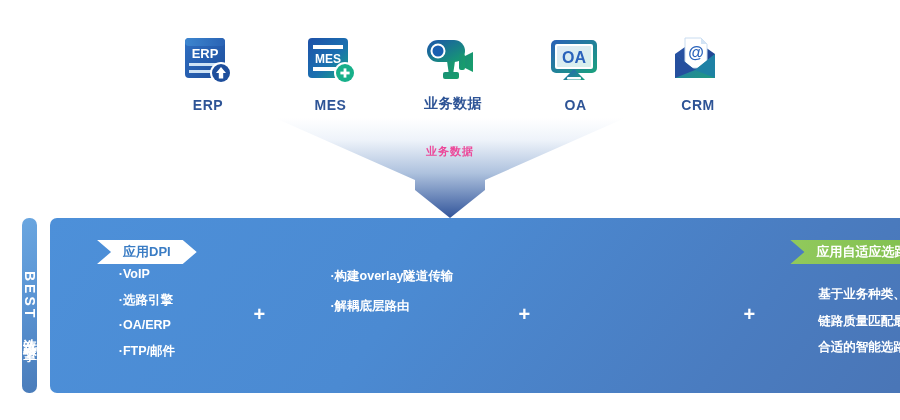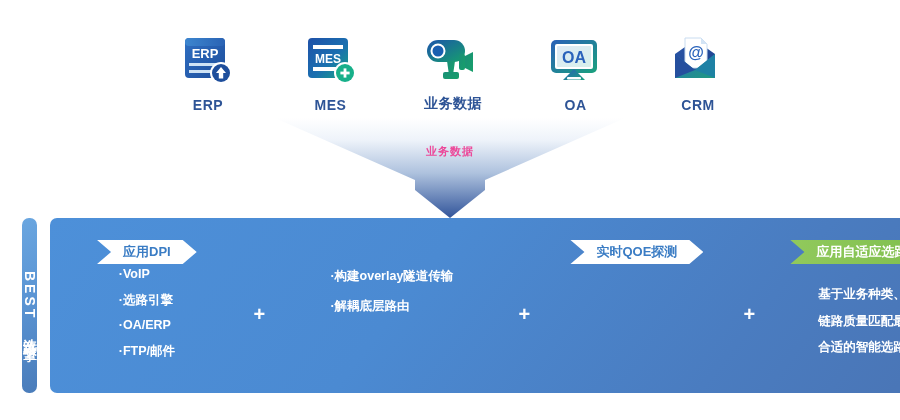--- a/index.html
+++ b/index.html
@@ -269,23 +269,20 @@
       <div class="col col-2">
         <div class="items c2">
           <div class="item">·构建overlay隧道传输</div>
           <div class="item">·解耦底层路由</div>
         </div>
       </div>
 
       <div class="plus">+</div>
 
       <div class="col col-3">
-        <div class="banner white">
-          <span>实时QOE探测</span>
-        </div>
       </div>
 
       <div class="plus">+</div>
 
       <div class="col col-4">
         <div class="banner green">
           <span>应用自适应选路</span>
         </div>
         <div class="para">
           <div class="para-line">基于业务种类、</div>

